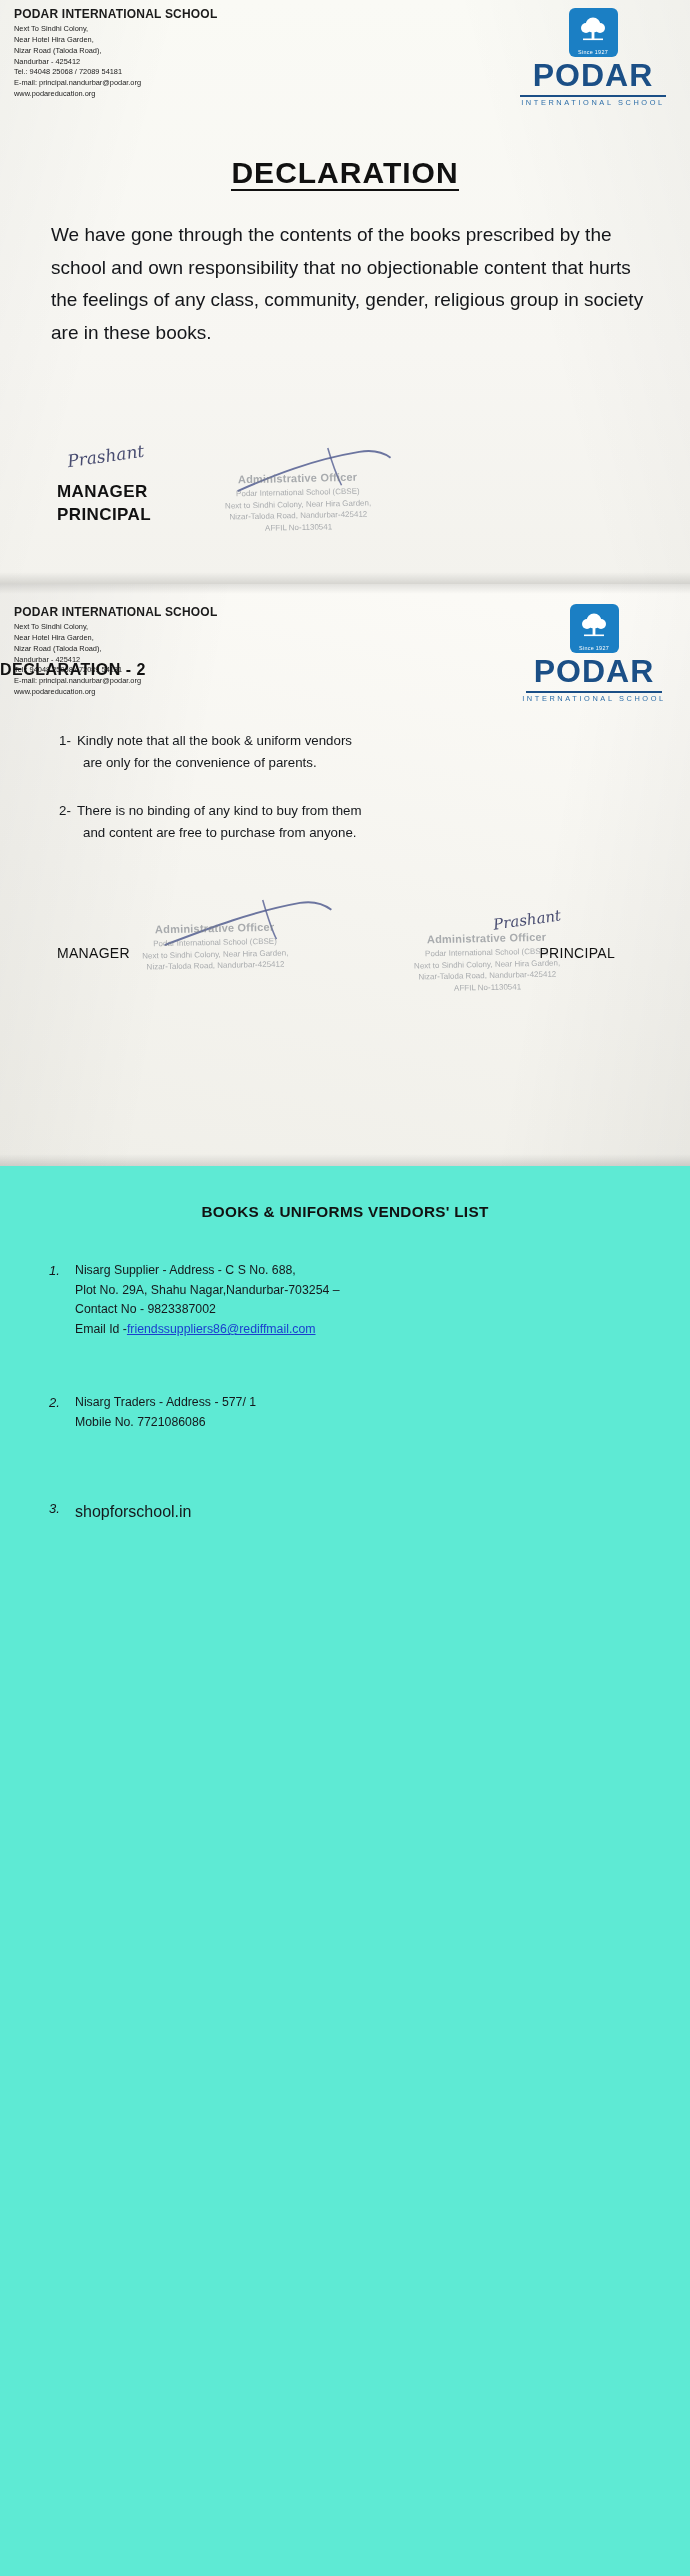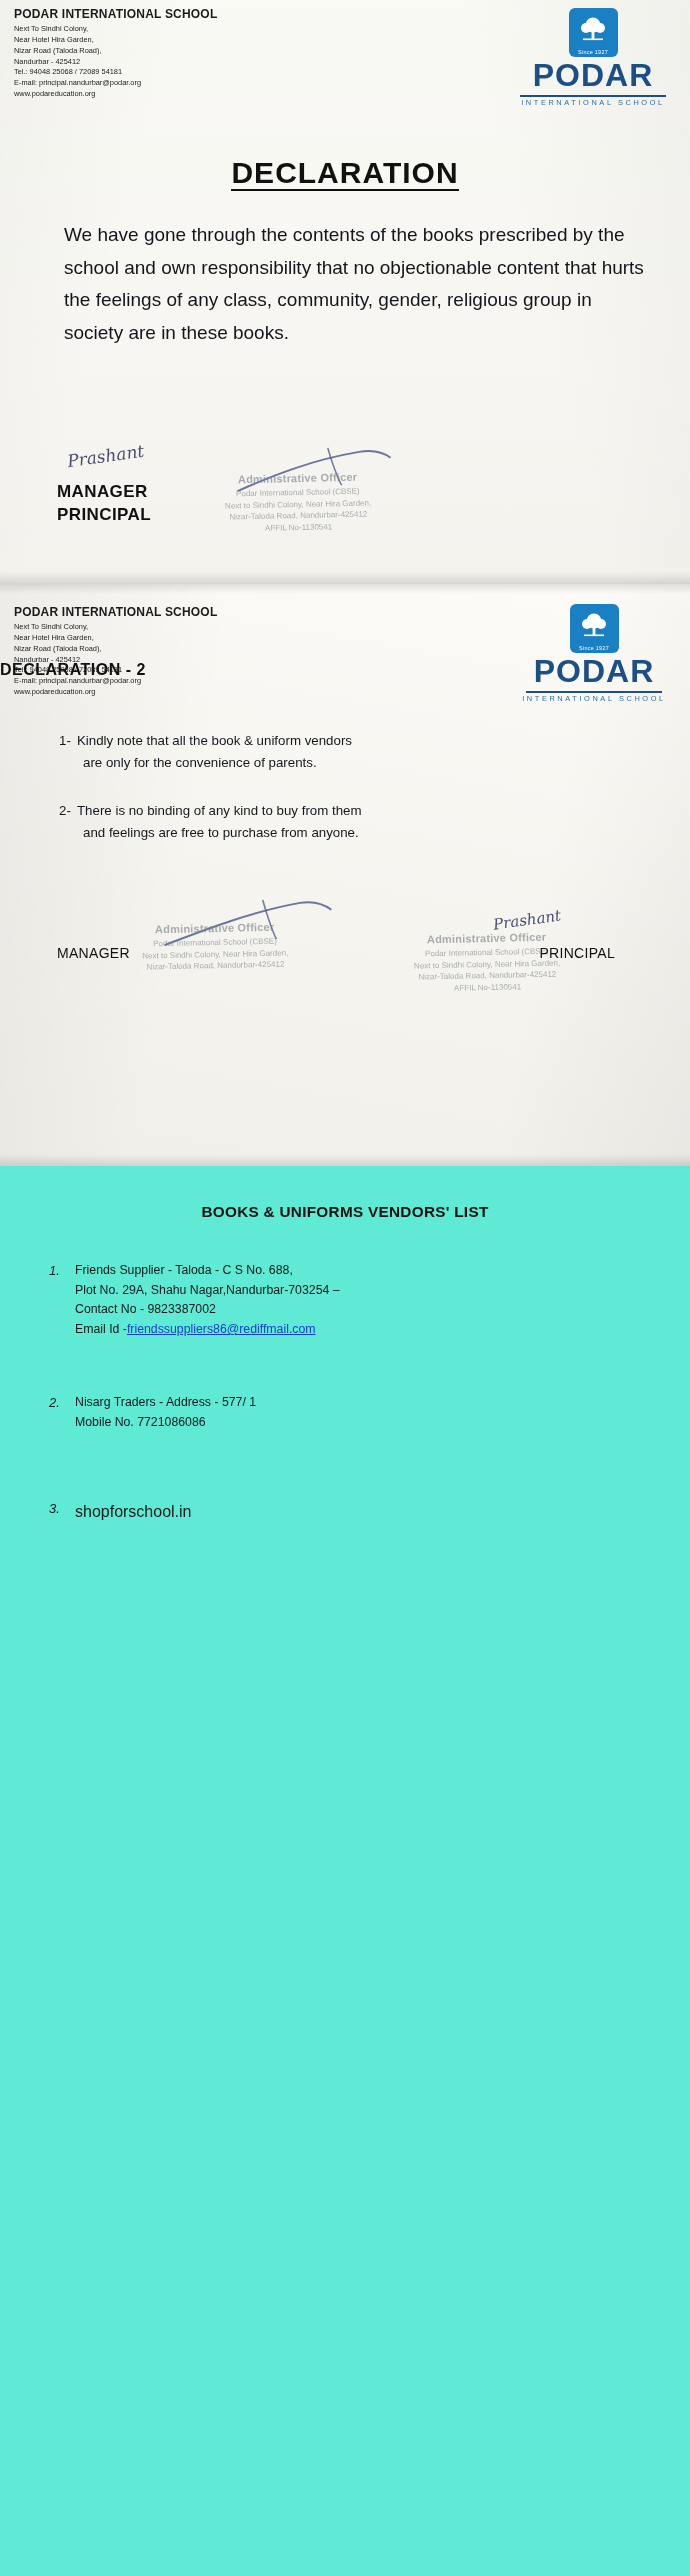--- a/index.html
+++ b/index.html
@@ -111,21 +111,21 @@
     text-align:center;
     font-size:30px;
     font-weight:bold;
     letter-spacing:1px;
     color:#111;
   }
   .decl-title span { border-bottom:2px solid #111; padding-bottom:0; }
 
   .decl-body {
     position:absolute;
-    top:219px; left:64px; right:39px;
+    top:219px; left:51px; right:39px;
     font-size:19px;
     line-height:1.72;
     color:#14161a;
   }
 
   .sig-block {
     position:absolute;
     left:57px;
     top:481px;
     font-size:17px;
@@ -346,21 +346,21 @@
         <div class="num">1-</div>
         <div class="txt">
           <div>Kindly note that all the book &amp; uniform vendors</div>
           <div class="l2">are only for the convenience of parents.</div>
         </div>
       </div>
       <div class="item">
         <div class="num">2-</div>
         <div class="txt">
           <div>There is no binding of any kind to buy from them</div>
-          <div class="l2">and feelings are free to purchase from anyone.</div>
+          <div class="l2">and content are free to purchase from anyone.</div>
         </div>
       </div>
     </div>
 
     <svg class="stamp-stroke" style="left:160px; top:314px; width:178px; height:51px;" viewBox="0 0 180 52">
       <path d="M4 48 C46 32, 92 14, 142 5 C154 3, 166 6, 174 12" stroke="#2c3a7a" stroke-width="2" fill="none" opacity="0.85"></path>
       <path d="M104 2 C108 16, 112 30, 118 42" stroke="#2c3a7a" stroke-width="1.6" fill="none" opacity="0.8"></path>
     </svg>
 
     <div class="stamp stamp-left">
@@ -388,21 +388,21 @@
 </div>
 
 <div class="page p3">
   <div class="content">
 
     <div class="vendors-title">BOOKS &amp; UNIFORMS VENDORS' LIST</div>
 
     <div class="vendor v1">
       <div class="vnum">1.</div>
       <div class="vbody">
-        <div>Friends Supplier - Taloda - C S No. 688,</div>
+        <div>Nisarg Supplier - Address - C S No. 688,</div>
         <div>Plot No. 29A, Shahu Nagar,Nandurbar-703254 –</div>
         <div>Contact No - 9823387002</div>
         <div>
           <span>Email Id -</span><span class="link">friendssuppliers86@rediffmail.com</span>
         </div>
       </div>
     </div>
 
     <div class="vendor v2">
       <div class="vnum">2.</div>

